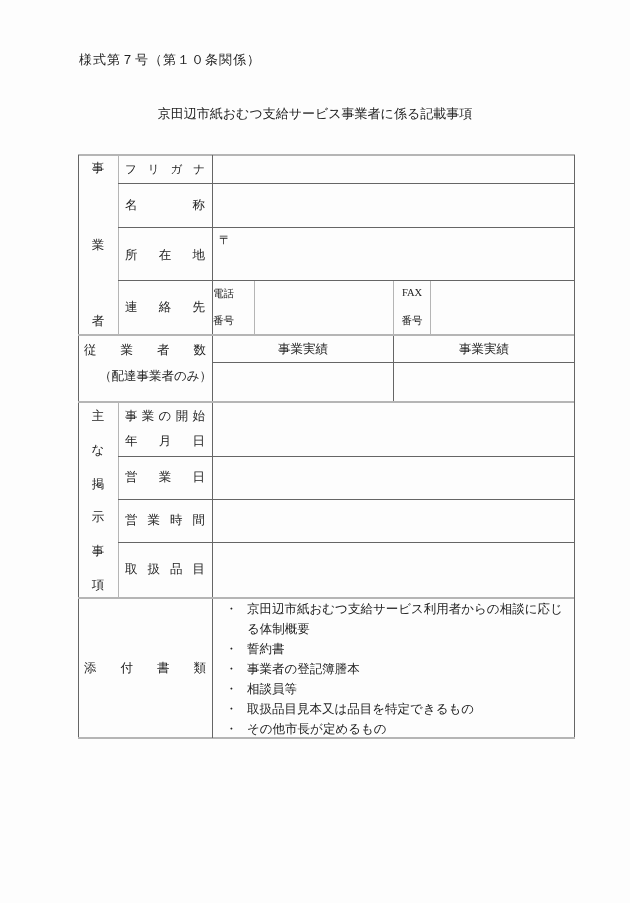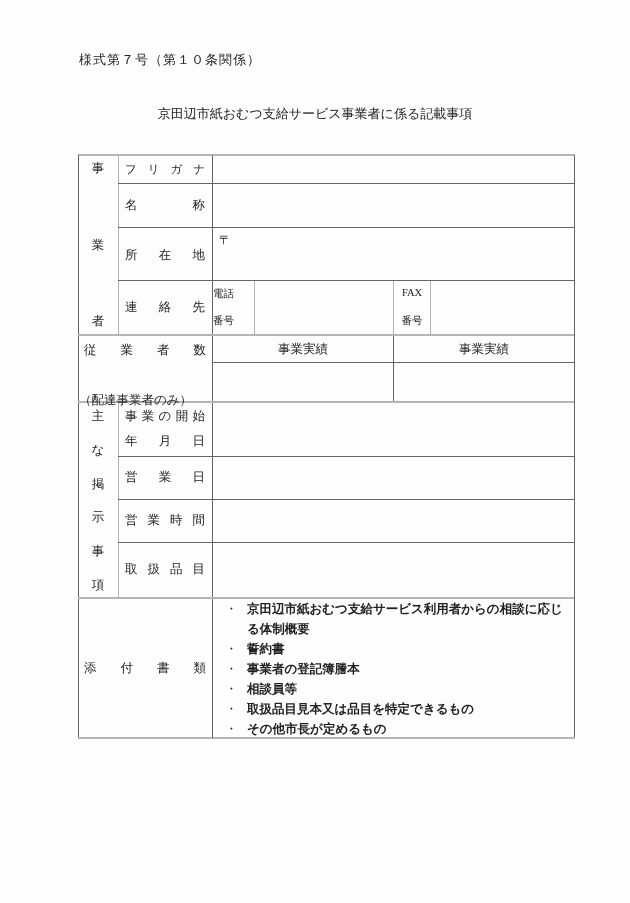--- a/index.html
+++ b/index.html
@@ -20,21 +20,21 @@
   .line.light { background: #b5b5b5; }
   .jt { display: flex; justify-content: space-between; align-items: center; }
   .vlabel {
     position: absolute; left: 78px; width: 40px; display: flex; flex-direction: column;
     justify-content: space-between; align-items: center; font-size: 12.5px;
   }
   .small { font-size: 10.5px; }
   .attachments { list-style: none; margin: 0; padding: 0; font-size: 12.5px; line-height: 20px; }
   .attachments li { display: flex; }
   .attachments .bullet { width: 22px; flex: 0 0 22px; padding-left: 12px; box-sizing: content-box; }
-  .attachments .text { flex: 1; padding-right: 4px; font-weight: bold; }
+  .attachments .text { flex: 1; padding-right: 4px; }
 </style>
 </head>
 <body>
 
 <div class="form-number">様式第７号（第１０条関係）</div>
 <div class="doc-title">京田辺市紙おむつ支給サービス事業者に係る記載事項</div>
 
 <div>
 
   <div class="line light" style="left:78px;top:154px;width:497px;height:2px;"></div>
@@ -106,21 +106,21 @@
     <div style="position:absolute;left:0;right:0;top:34px;">番号</div>
   </div>
   <div class="cell" style="left:431px;top:281px;width:143px;height:53px;"></div>
 
   <div class="cell jt" style="left:84px;top:340px;width:122px;height:20px;">
     <span>従</span>
     <span>業</span>
     <span>者</span>
     <span>数</span>
   </div>
-  <div class="cell" style="left:79px;top:392px;width:133px;text-align:left;white-space:nowrap;">（配達事業者のみ）</div>
+  <div class="cell" style="left:79px;top:368px;width:133px;text-align:right;white-space:nowrap;">（配達事業者のみ）</div>
   <div class="cell" style="left:213px;top:341px;width:180px;text-align:center;">事業実績</div>
   <div class="cell" style="left:394px;top:341px;width:180px;text-align:center;">事業実績</div>
   <div class="cell" style="left:213px;top:363px;width:180px;height:38px;"></div>
   <div class="cell" style="left:394px;top:363px;width:180px;height:38px;"></div>
 
   <div class="vlabel" style="top:404px;height:192px;padding:4px 0 2px;box-sizing:border-box;">
     <span>主</span>
     <span>な</span>
     <span>掲</span>
     <span>示</span>

